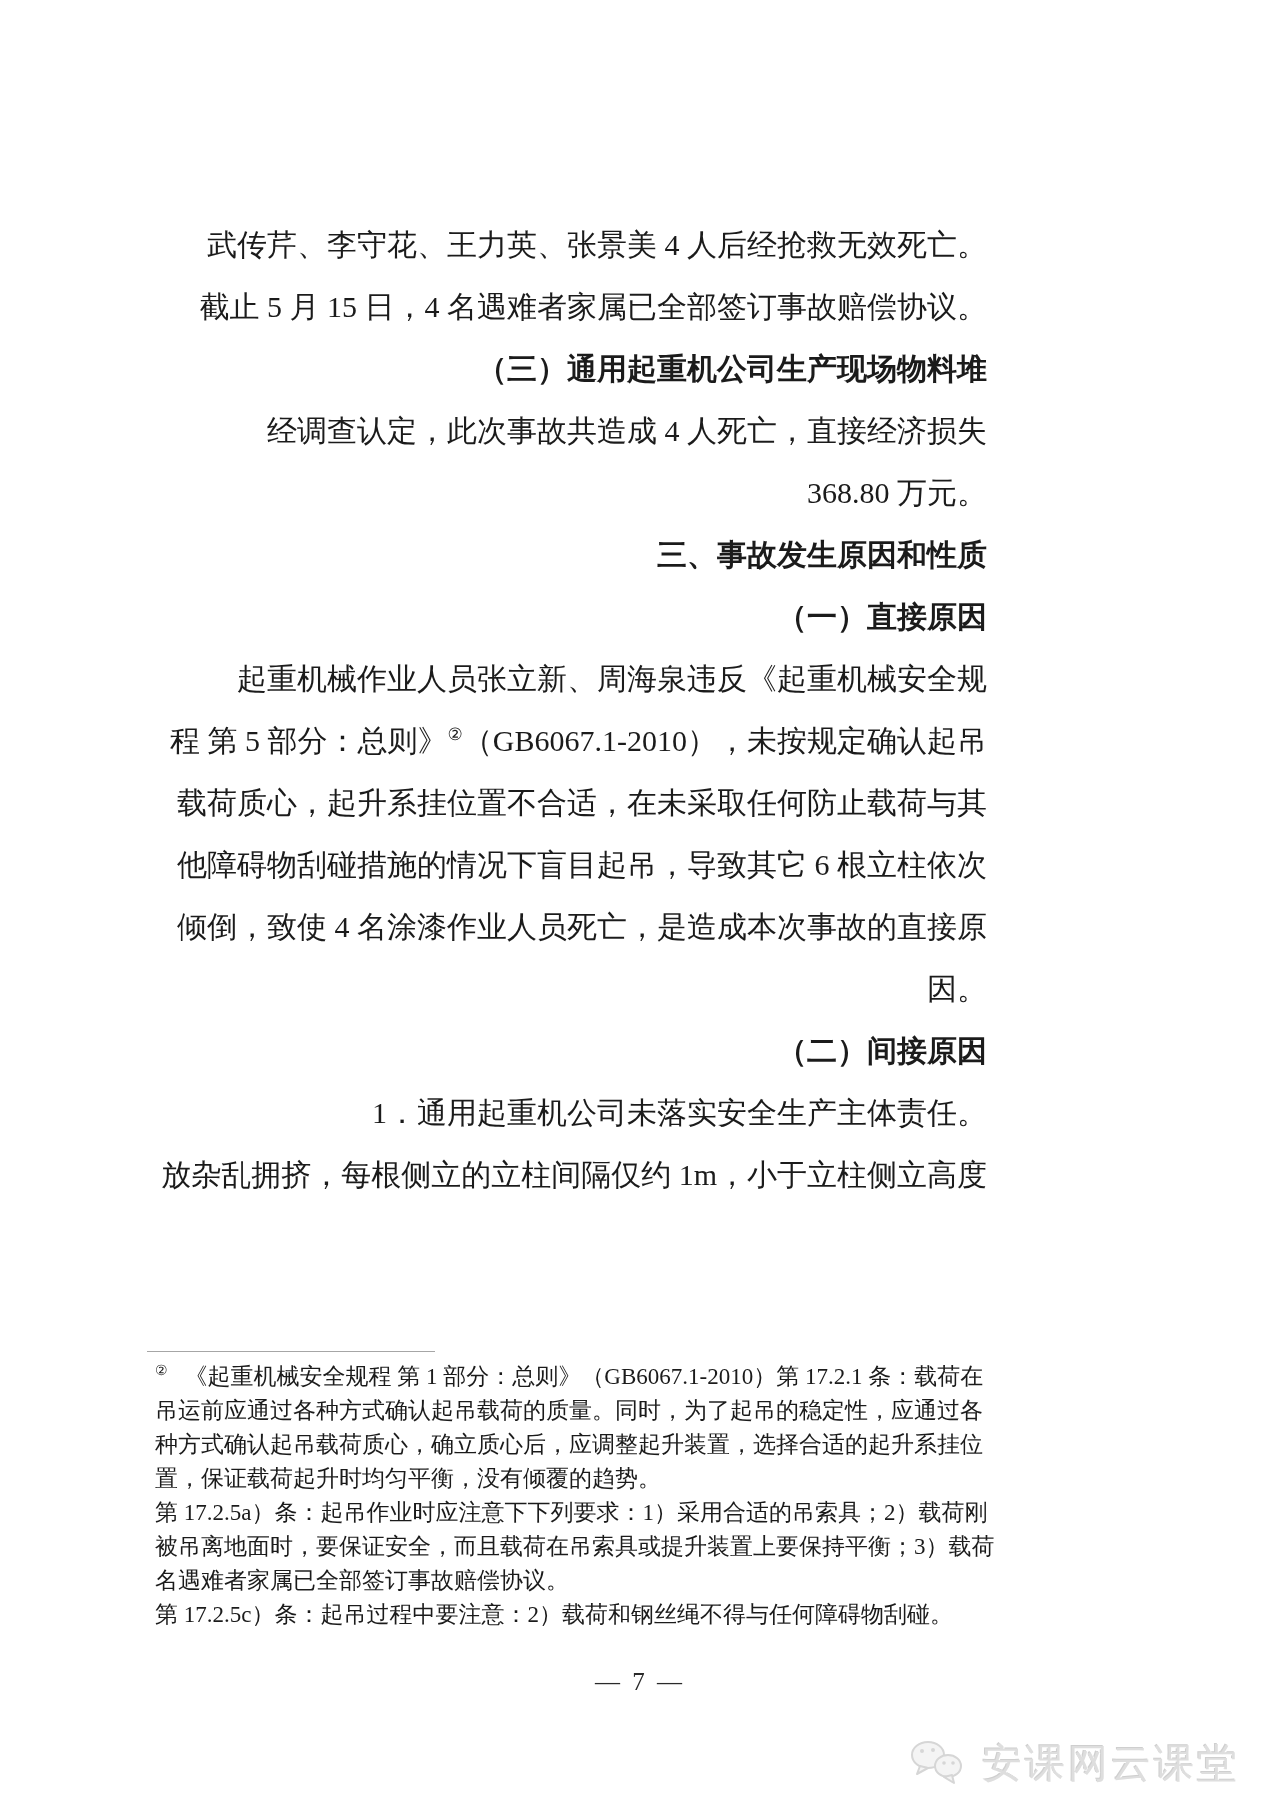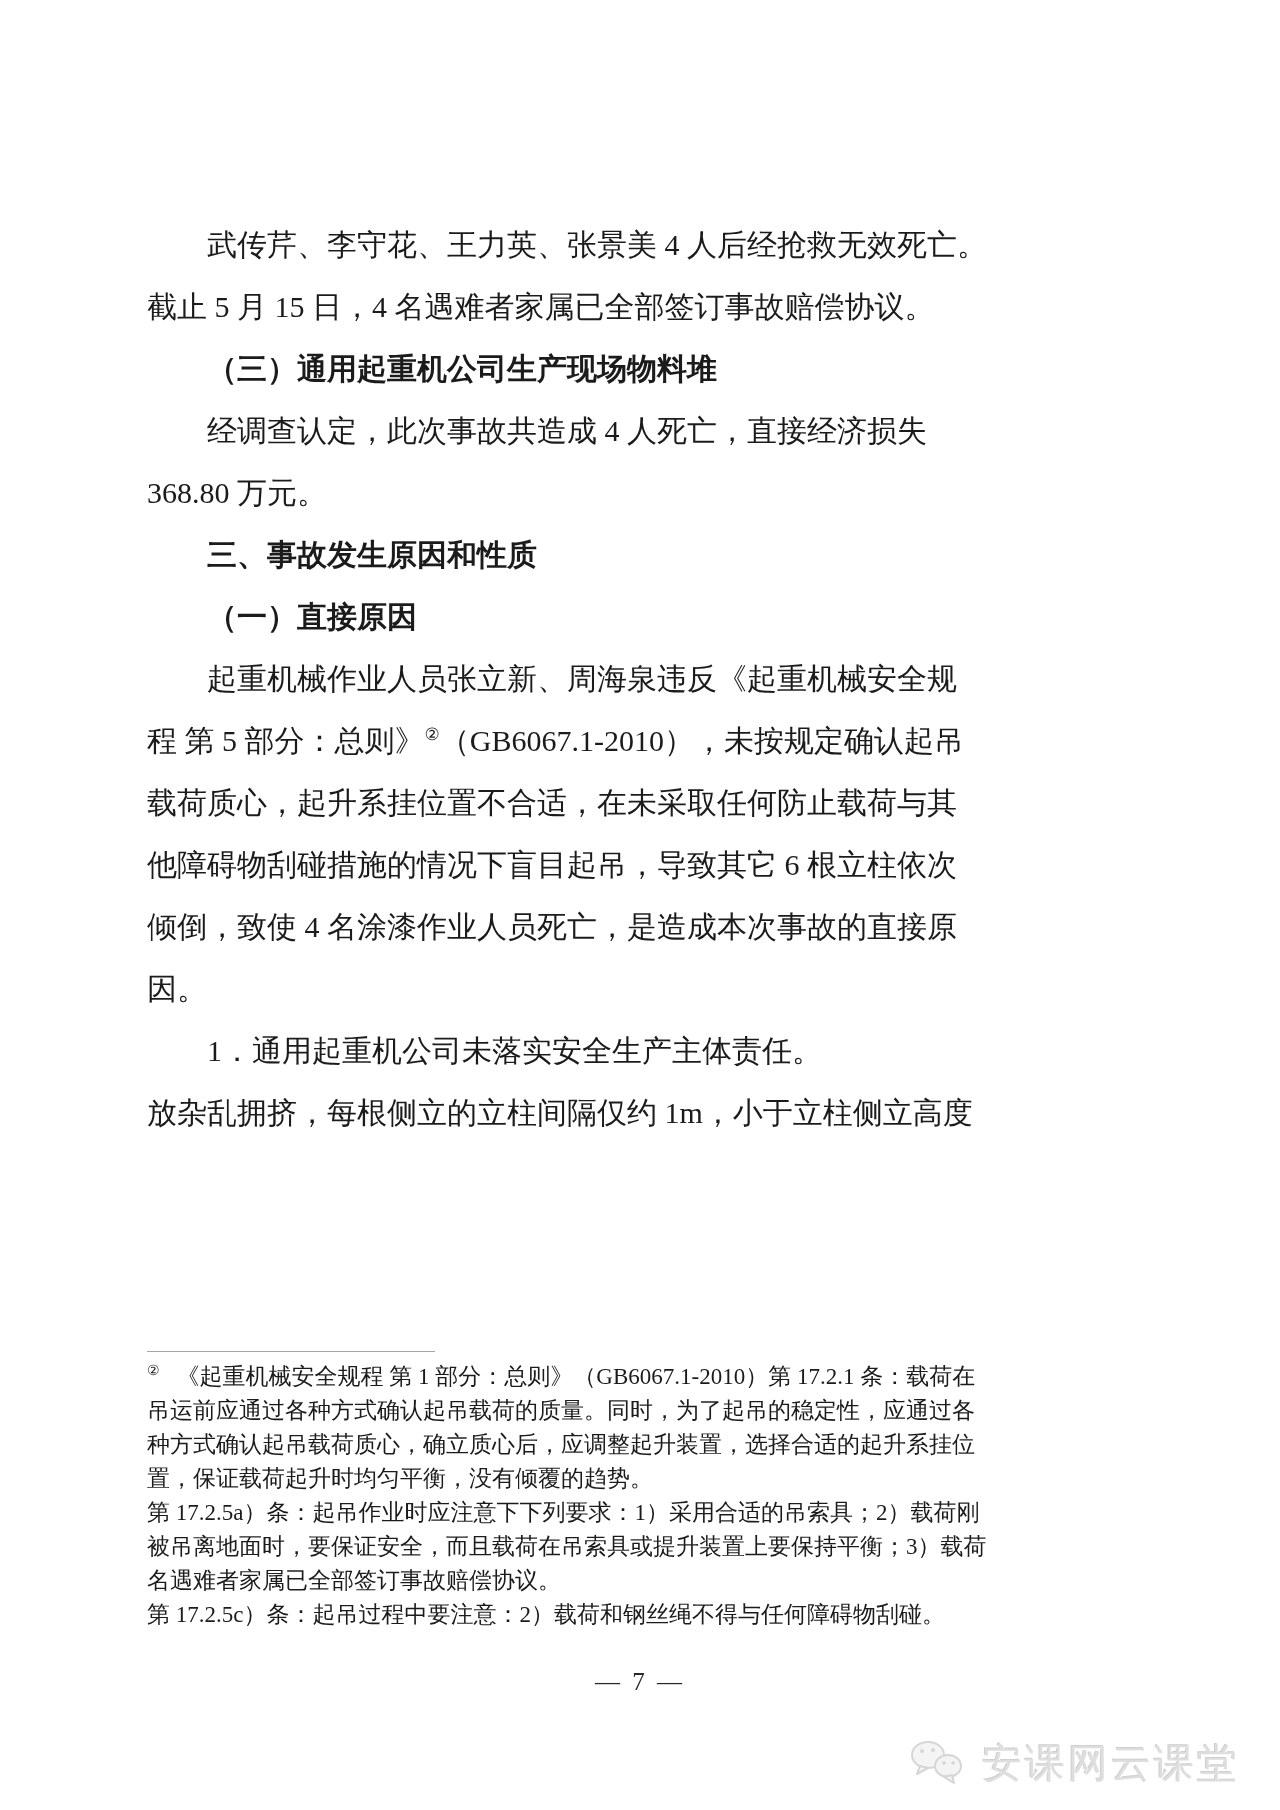--- a/index.html
+++ b/index.html
@@ -10,20 +10,21 @@
     background: #ffffff;
     overflow: hidden;
     font-family: "Liberation Serif", "DejaVu Serif", serif;
     color: #1b1b1b;
   }
   .doc-body {
     position: absolute;
     left: 147px;
     top: 214px;
     width: 840px;
+    text-align: right;
   }
   .line {
     font-size: 30px;
     line-height: 62px;
     height: 62px;
     white-space: nowrap;
   }
   .line.indent { padding-left: 60px; }
   .line.bold { font-weight: 700; }
   .line sup {
@@ -43,20 +44,21 @@
     position: absolute;
     left: 147px;
     top: 1360px;
     width: 870px;
   }
   .fline {
     font-size: 23px;
     line-height: 34px;
     height: 34px;
     white-space: nowrap;
+    margin-left: 8px;
   }
   .fline sup {
     font-size: 14px;
     vertical-align: super;
     line-height: 0;
     margin-right: 17px;
   }
   .page-number {
     position: absolute;
     left: 0;
@@ -98,20 +100,21 @@
     <div class="line indent bold">三、事故发生原因和性质</div>
     <div class="line indent bold">（一）直接原因</div>
     <div class="line indent">起重机械作业人员张立新、周海泉违反《起重机械安全规</div>
     <div class="line">
       <span>程 第 5 部分：总则》</span><sup>②</sup><span>（GB6067.1-2010），未按规定确认起吊</span>
     </div>
     <div class="line">载荷质心，起升系挂位置不合适，在未采取任何防止载荷与其</div>
     <div class="line">他障碍物刮碰措施的情况下盲目起吊，导致其它 6 根立柱依次</div>
     <div class="line">倾倒，致使 4 名涂漆作业人员死亡，是造成本次事故的直接原</div>
     <div class="line">因。</div>
+    <div class="line indent bold">（二）间接原因</div>
     <div class="line indent">1．通用起重机公司未落实安全生产主体责任。</div>
     <div class="line">放杂乱拥挤，每根侧立的立柱间隔仅约 1m，小于立柱侧立高度</div>
   </div>
 
   <div class="fn-sep"></div>
 
   <div class="footnotes">
     <div class="fline">
       <sup>②</sup><span>《起重机械安全规程 第 1 部分：总则》（GB6067.1-2010）第 17.2.1 条：载荷在</span>
     </div>

